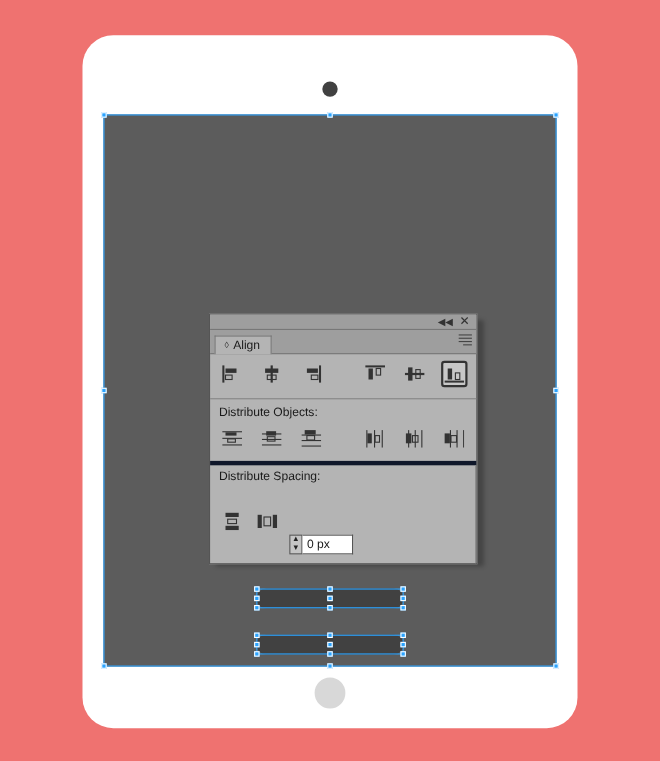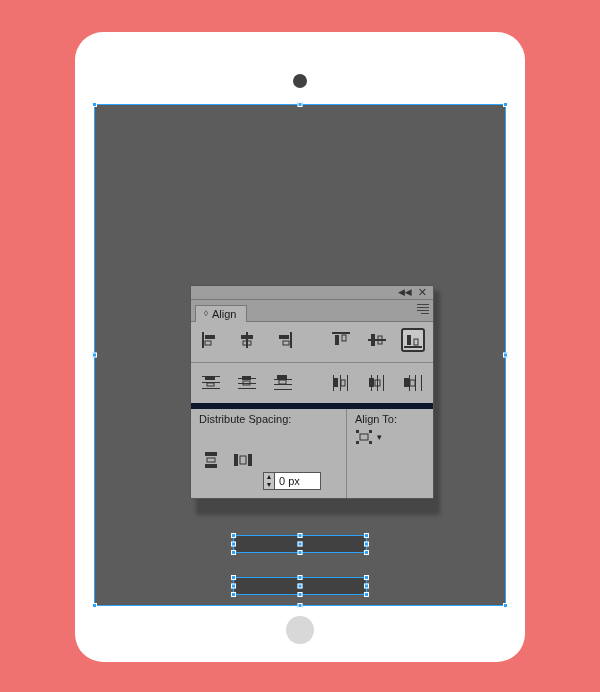--- a/index.html
+++ b/index.html
@@ -200,21 +200,21 @@
     border: 2px solid #333;
     border-radius: 3px;
     background: #c8c8c8;
   }
   .ibtn svg { display: block; }
 
   .divider { height: 1px; background: #868686; margin: 2px 0; }
 
   .bottom-row {
     display: flex;
-    border-top: 6px solid #0f172a;
+    border-top: 4px solid #0f172a;
   }
   .spacing-col {
     flex: 1;
     padding: 4px 8px 8px 8px;
     border-right: 1px solid #868686;
   }
   .alignto-col {
     width: 86px;
     padding: 4px 8px 8px 8px;
   }
@@ -375,20 +375,21 @@
               <rect x="10" y="7" width="4" height="6" fill="none" stroke="#333"></rect>
             </svg>
         </div>
       </div>
     </div>
   </div>
 
   <div class="divider"></div>
 
   <div class="section">
+    <div class="section-label">Distribute Objects:</div>
     <div class="icon-row split">
       <div class="grp">
         <div class="ibtn">
           <svg width="18" height="16">
               <rect x="0" y="1" width="18" height="1" fill="#333"></rect>
               <rect x="0" y="7" width="18" height="1" fill="#333"></rect>
               <rect x="0" y="13" width="18" height="1" fill="#333"></rect>
               <rect x="3" y="2" width="10" height="3" fill="#333"></rect>
               <rect x="5" y="8" width="7" height="3" fill="none" stroke="#333"></rect>
             </svg>
@@ -464,28 +465,15 @@
         </div>
         <div class="stepper">
           <div class="step-btns">
             <div>▲</div>
             <div>▼</div>
           </div>
           <div class="step-input">0 px</div>
         </div>
       </div>
     </div>
-    <div class="alignto-col">
-      <div class="section-label">Align To:</div>
-      <div class="alignto-btn">
-        <svg width="18" height="16">
-          <rect x="1" y="1" width="3" height="3" fill="#333"></rect>
-          <rect x="14" y="1" width="3" height="3" fill="#333"></rect>
-          <rect x="1" y="12" width="3" height="3" fill="#333"></rect>
-          <rect x="14" y="12" width="3" height="3" fill="#333"></rect>
-          <rect x="5" y="5" width="8" height="6" fill="none" stroke="#333"></rect>
-        </svg>
-        <span style="font-size:9px;">▾</span>
-      </div>
-    </div>
   </div>
 
 </div>
 
 </body></html>

